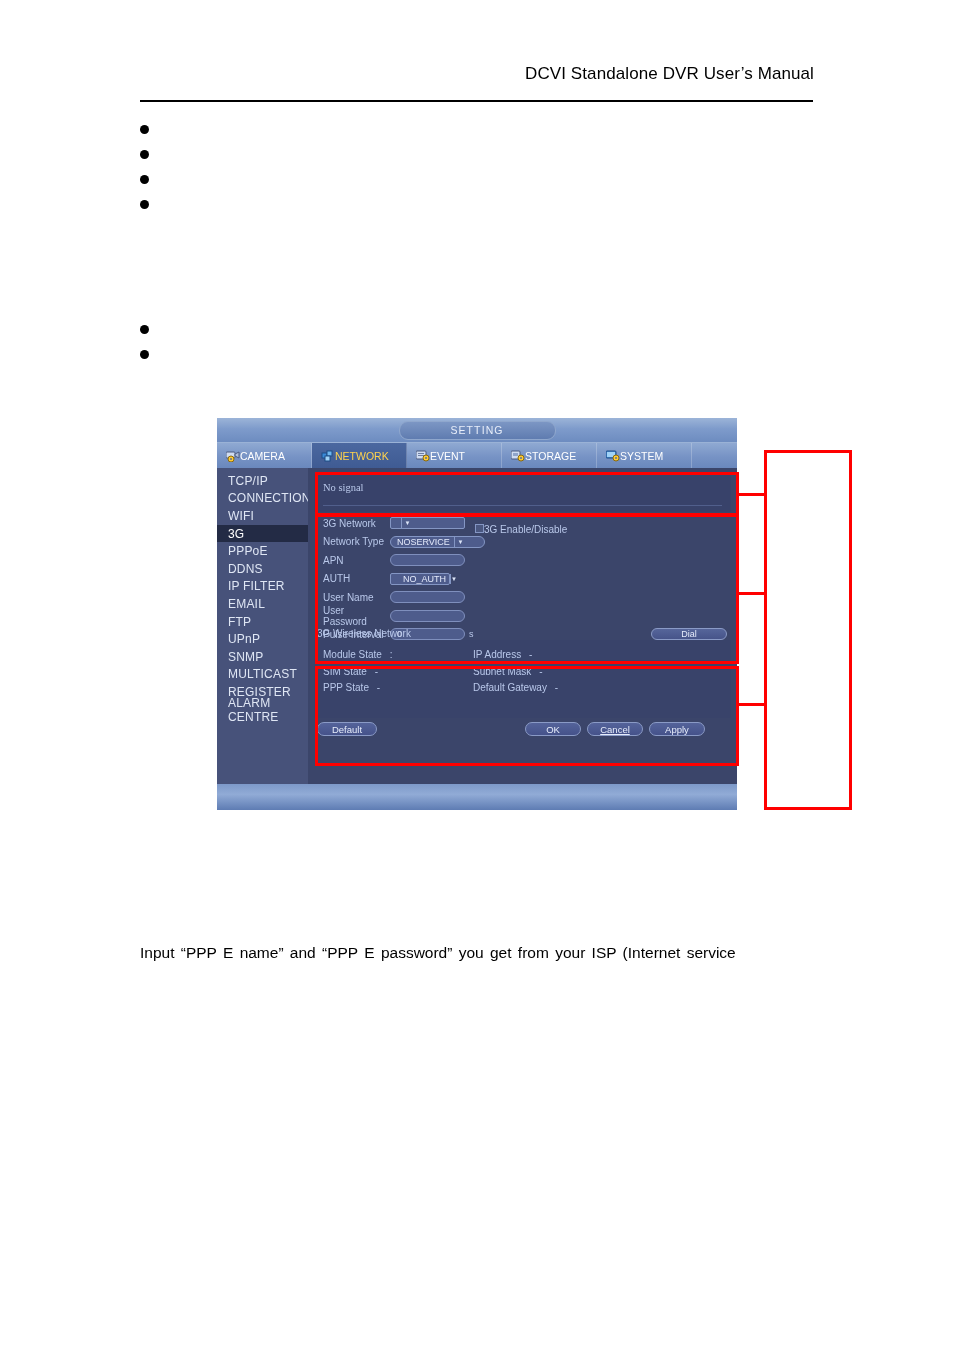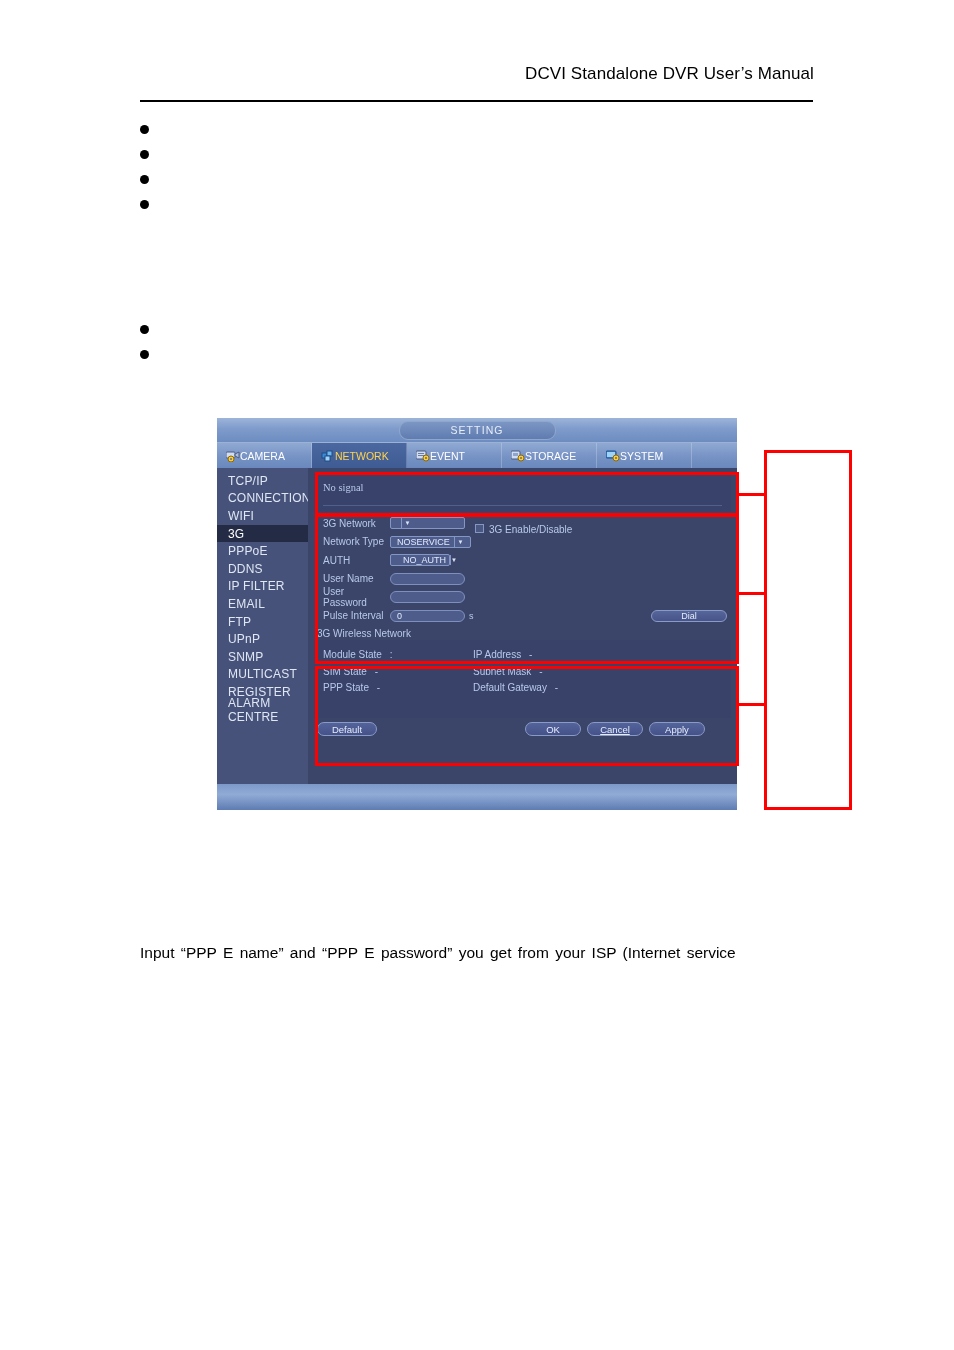--- a/index.html
+++ b/index.html
@@ -242,28 +242,27 @@
     width: 11px;
     height: 100%;
     border-left: 1px solid #8496c4;
     display: flex;
     align-items: center;
     justify-content: center;
     color: #dce4f7;
     font-size: 6px;
   }
   .sel-w1 { width: 75px; }
-  .sel-w2 { width: 81px; }
+  .sel-w2 { width: 95px; border-radius: 6px; }
   .sel-w3 { width: 60px; padding-left: 6px; }
   .unit-s { margin-left: 4px; font-size: 9px; color: #b9c8ea; }
 
   .chk-wrap {
     display: flex;
     align-items: flex-start;
-    gap: 5px;
     margin-left: 10px;
     margin-top: 12px;
   }
   .chk-box {
     width: 9px;
     height: 9px;
     background: #4a5780;
     border: 1px solid #8496c4;
     box-sizing: border-box;
   }
@@ -515,20 +514,24 @@
         </div>
 
         <div class="form-row">
           <span class="row-label">Network Type</span>
           <span class="ctl-select sel-w2">
             <span class="sel-value">NOSERVICE</span>
             <span class="sel-arrow">▼</span>
           </span>
         </div>
 
+        <div class="form-row">
+          <span class="row-label">APN</span>
+          <span class="ctl-input"></span>
+        </div>
 
         <div class="form-row">
           <span class="row-label">AUTH</span>
           <span class="ctl-select sel-w3">
             <span class="sel-value">NO_AUTH</span>
             <span class="sel-arrow">▼</span>
           </span>
         </div>
 
 

